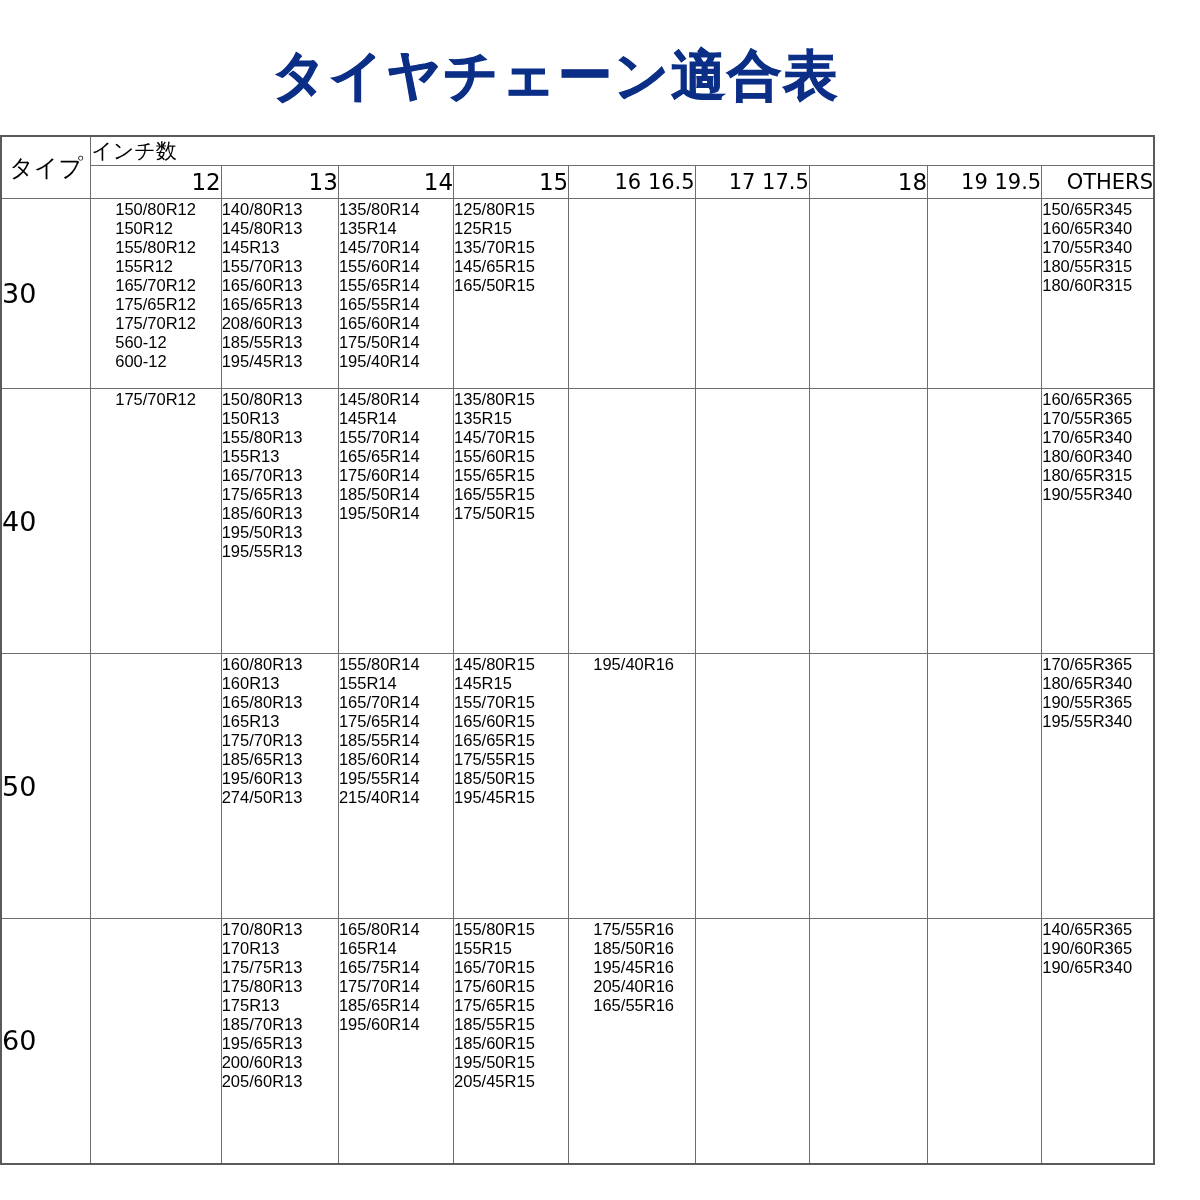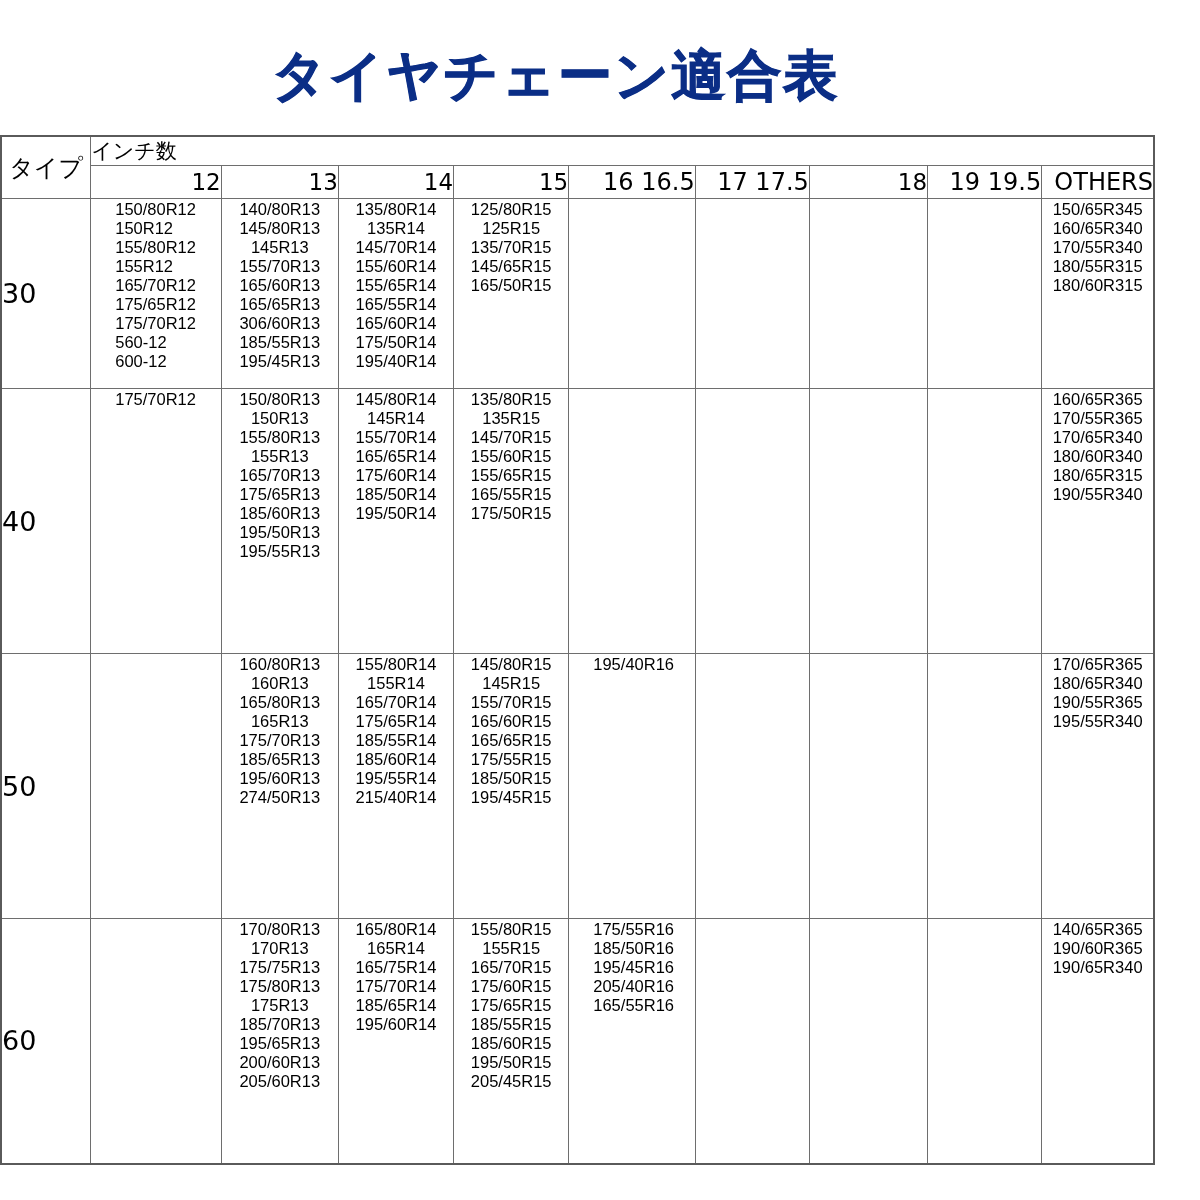--- a/index.html
+++ b/index.html
@@ -65,32 +65,31 @@
   .hdr-col {
     text-align: right;
     vertical-align: middle !important;
     font-size: 23px;
     font-weight: bold;
     font-family: "DejaVu Sans", sans-serif;
     height: 32px;
     padding: 2px 0;
   }
   .hdr-col.small {
-    font-size: 24px;
+    font-size: 21px;
     margin-left: 14px;
   }
   .type-cell {
     text-align: left;
     vertical-align: middle !important;
     font-size: 27px;
     font-weight: bold;
     font-family: "DejaVu Sans", sans-serif;
   }
   .sizes {
-    text-align: center;
     font-size: 16.5px;
     line-height: 1.32;
     padding: 8px 2px 8px 2px;
     font-family: "Liberation Sans", sans-serif;
     white-space: nowrap;
   }
   .sizes.left {
     text-align: left;
     padding-left: 24px;
   }
@@ -149,21 +148,21 @@
             <div>560-12</div>
             <div>600-12</div>
           </td>
           <td class="sizes">
             <div>140/80R13</div>
             <div>145/80R13</div>
             <div>145R13</div>
             <div>155/70R13</div>
             <div>165/60R13</div>
             <div>165/65R13</div>
-            <div>306/60R13</div>
+            <div>208/60R13</div>
             <div>185/55R13</div>
             <div>195/45R13</div>
           </td>
           <td class="sizes">
             <div>135/80R14</div>
             <div>135R14</div>
             <div>145/70R14</div>
             <div>155/60R14</div>
             <div>155/65R14</div>
             <div>165/55R14</div>

